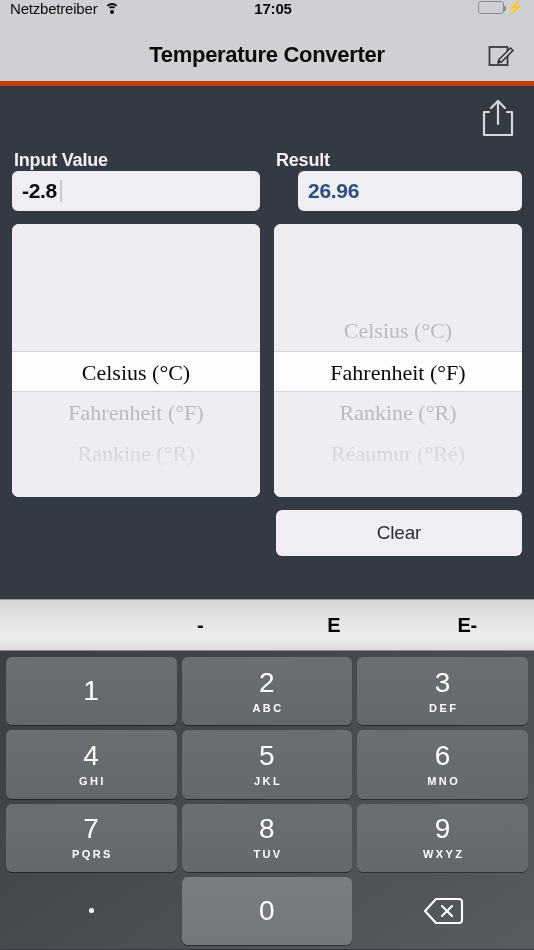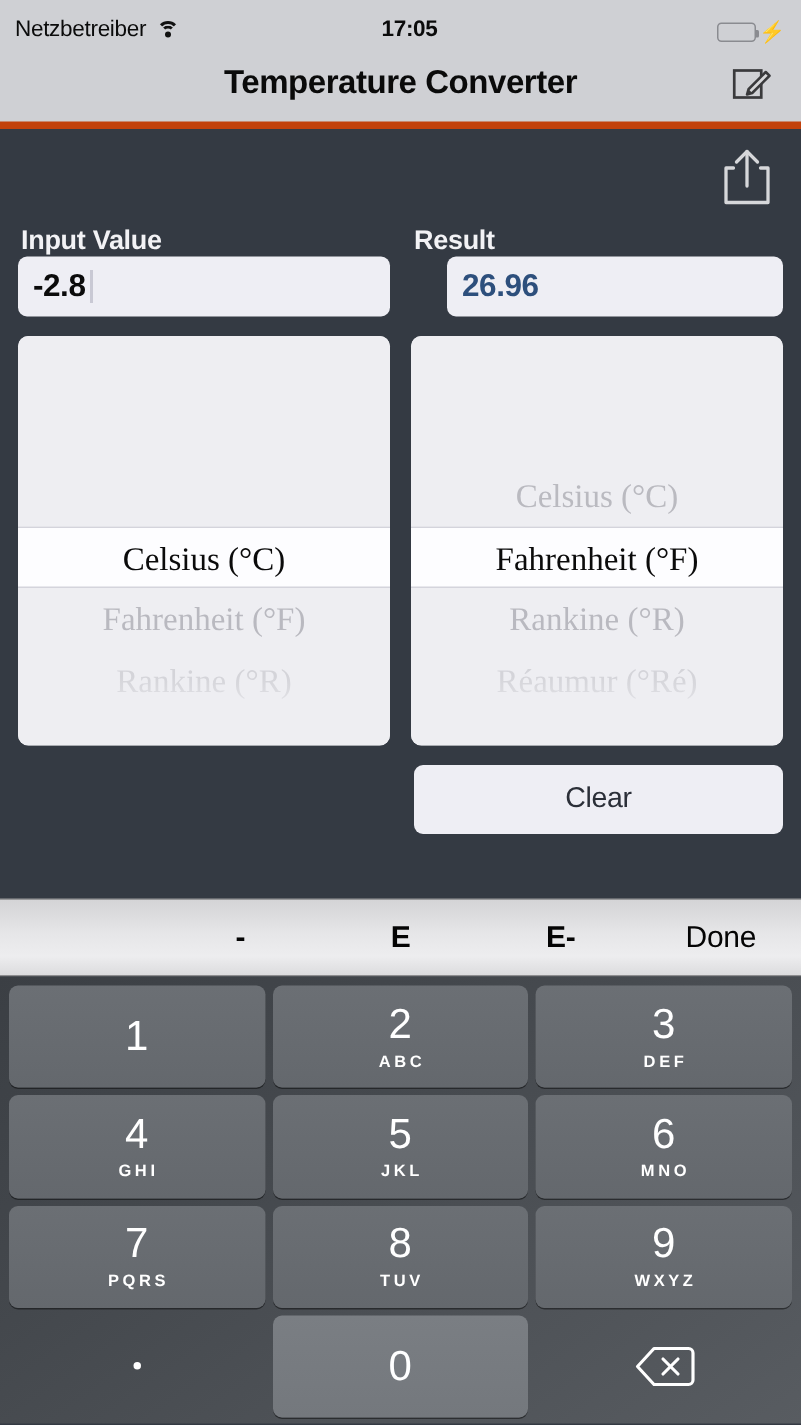--- a/index.html
+++ b/index.html
@@ -8,21 +8,21 @@
     font-family:"Liberation Sans", sans-serif;
     background:#343a43;
     overflow:hidden;
     position:relative;
     -webkit-font-smoothing:antialiased;
   }
 
   
   #status-bar {
     height:28px; background:#cfd0d4;
-    display:flex; align-items:flex-end;
+    display:flex; align-items:flex-start;
     position:relative; padding:0 10px;
   }
   #carrier-group { display:flex; align-items:center; gap:7px; }
   #carrier-label { font-size:15px; color:#0b0b0b; letter-spacing:-0.2px; }
   .wifi { width:15px; height:12px; position:relative; }
   .wifi i {
     position:absolute; left:50%; transform:translateX(-50%);
     border:2px solid #111; border-color:#111 transparent transparent transparent;
     border-radius:50%;
   }
@@ -255,21 +255,20 @@
   </div>
 </div>
 
 <div id="keyboard">
 
   <div id="kb-toolbar">
     <span class="kb-tool"></span>
     <span class="kb-tool bold">-</span>
     <span class="kb-tool bold">E</span>
     <span class="kb-tool bold">E-</span>
-    <span class="kb-tool">Done</span>
   </div>
 
   <div id="kb-pad">
     <div class="kb-row">
       <div class="key">
         <span class="num">1</span>
       </div>
       <div class="key">
         <span class="num">2</span>
         <span class="sub">ABC</span>

